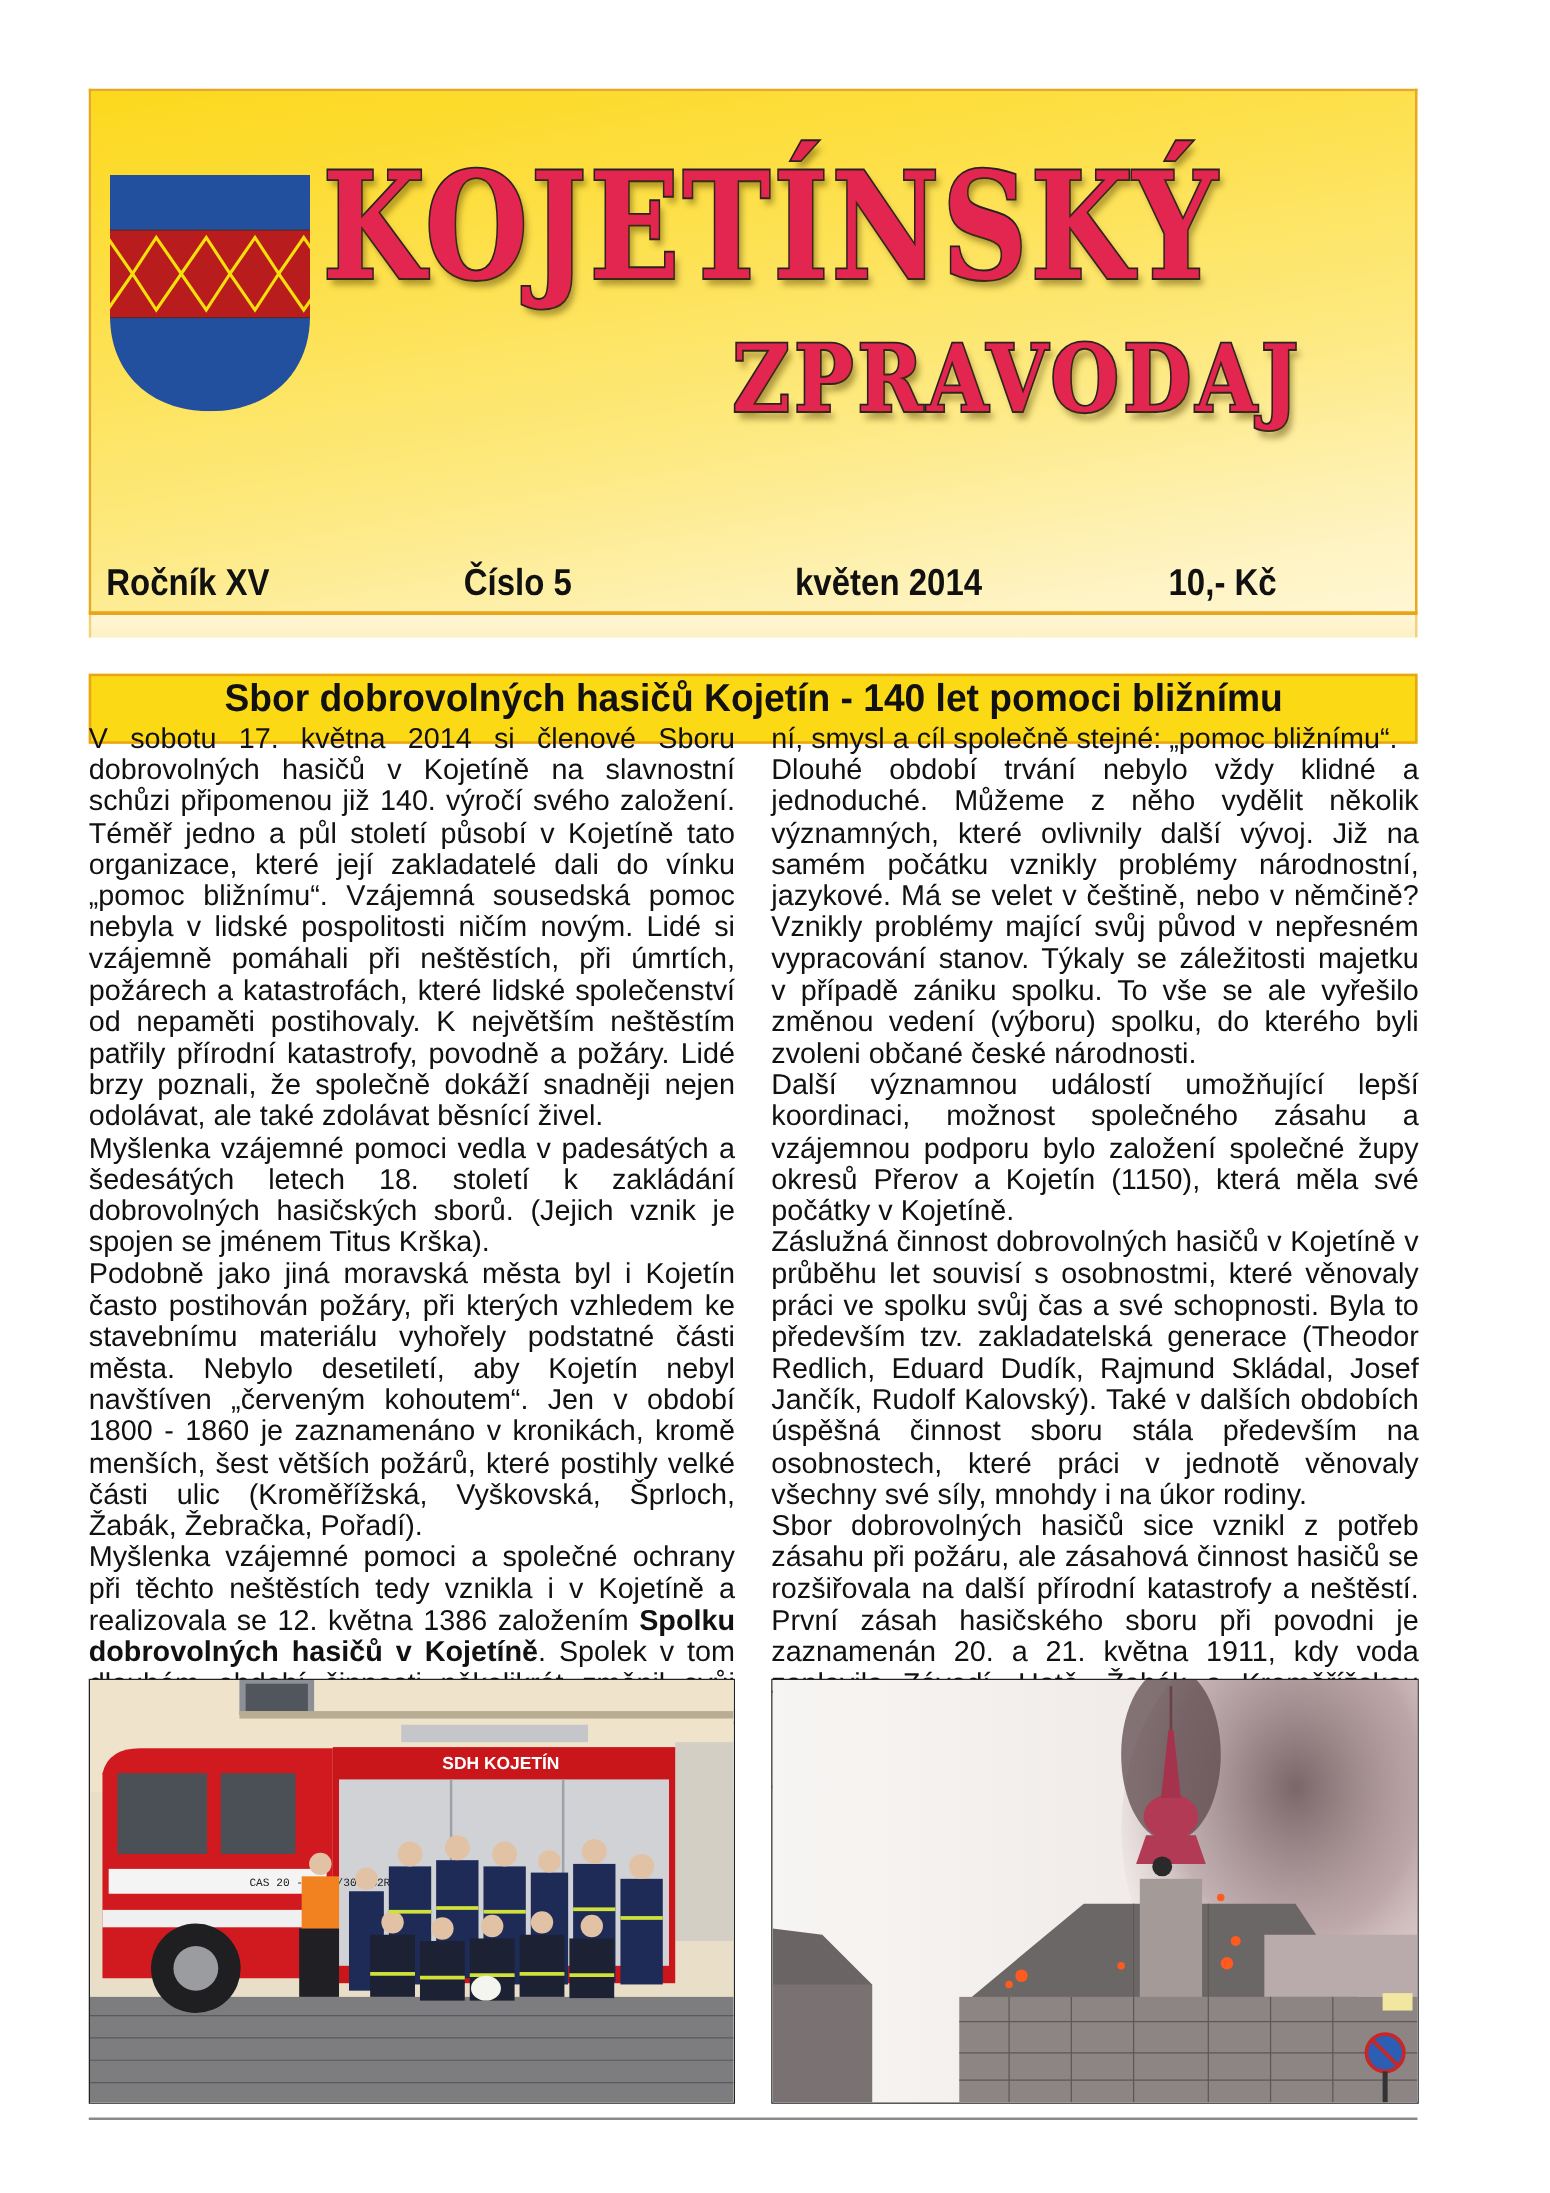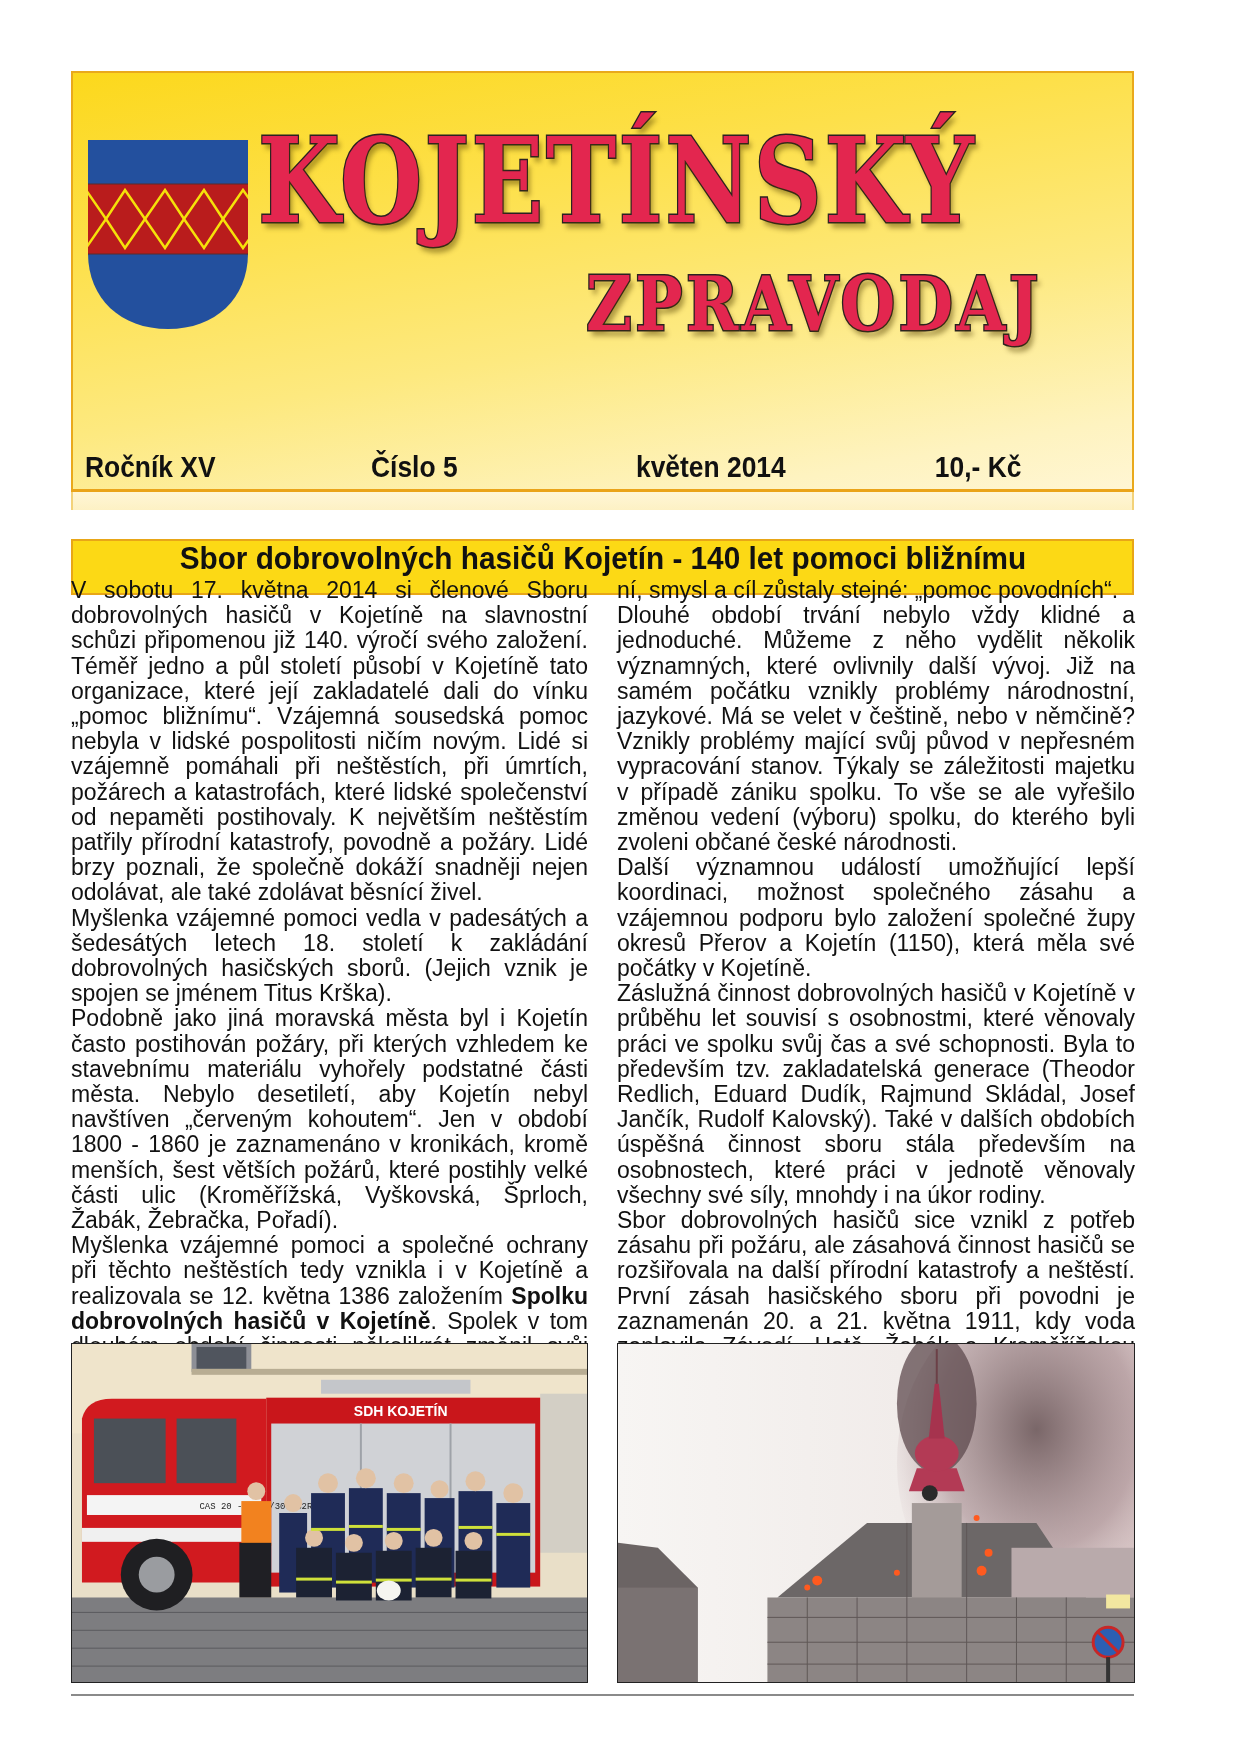--- a/index.html
+++ b/index.html
@@ -94,21 +94,21 @@
 </div>
 
 <div class="col col-left">
   <p>V sobotu 17. května 2014 si členové Sboru dobrovolných hasičů v Kojetíně na slavnostní schůzi připomenou již 140. výročí svého založení.  Téměř jedno a půl století působí v Kojetíně tato organizace, které její zakladatelé dali do vínku „pomoc bližnímu“. Vzájemná sousedská pomoc nebyla v lidské pospolitosti ničím novým. Lidé si vzájemně pomáhali při neštěstích, při úmrtích, požárech a katastrofách, které lidské společenství od nepaměti postihovaly. K největším neštěstím patřily přírodní katastrofy, povodně a požáry. Lidé brzy poznali, že společně dokáží  snadněji nejen odolávat, ale také zdolávat běsnící živel.</p>
   <p>Myšlenka vzájemné pomoci vedla v padesátých a šedesátých letech 18. století k zakládání dobrovolných hasičských sborů. (Jejich vznik je spojen se jménem Titus Krška).</p>
   <p>Podobně jako jiná moravská města byl i Kojetín často postihován požáry, při kterých vzhledem ke stavebnímu materiálu vyhořely podstatné části města. Nebylo desetiletí, aby Kojetín nebyl navštíven „červeným kohoutem“. Jen v období 1800 - 1860 je zaznamenáno v kronikách, kromě menších, šest větších požárů, které postihly velké  části ulic (Kroměřížská, Vyškovská, Šprloch, Žabák, Žebračka, Pořadí).</p>
   <p><span>Myšlenka vzájemné pomoci a společné ochrany při těchto neštěstích tedy vznikla i v Kojetíně a realizovala se 12. května 1386 založením </span><b>Spolku dobrovolných hasičů v Kojetíně</b><span>.  Spolek v tom dlouhém období činnosti několikrát změnil svůj název (Sbor dobrovolných hasičů v Kojetíně, Svaz požární ochrany…), ale základní poslá-</span></p>
 </div>
 
 <div class="col col-right">
-  <p>ní,  smysl a cíl zůstaly stejné: „pomoc povodních“.</p>
+  <p>ní,  smysl a cíl společně stejné: „pomoc bližnímu“.</p>
   <p>Dlouhé období trvání nebylo vždy klidné a jednoduché. Můžeme z něho vydělit několik významných,  které ovlivnily další vývoj. Již na samém počátku vznikly problémy národnostní, jazykové. Má se velet v češtině, nebo v němčině? Vznikly problémy mající svůj původ v nepřesném vypracování stanov. Týkaly se záležitosti majetku v případě zániku spolku. To vše se ale vyřešilo změnou vedení (výboru) spolku, do kterého byli zvoleni občané české národnosti.</p>
   <p>Další významnou událostí umožňující lepší koordinaci, možnost společného zásahu a vzájemnou podporu bylo založení společné župy okresů Přerov a Kojetín (1150), která měla své počátky v Kojetíně.</p>
   <p>Záslužná činnost dobrovolných hasičů v Kojetíně v průběhu let souvisí s osobnostmi, které věnovaly práci ve spolku svůj čas a své schopnosti. Byla to především tzv. zakladatelská generace (Theodor Redlich, Eduard Dudík, Rajmund Skládal, Josef Jančík, Rudolf Kalovský). Také v dalších obdobích úspěšná činnost  sboru stála především na osobnostech, které práci v jednotě věnovaly všechny své síly, mnohdy i na úkor rodiny.</p>
   <p>Sbor dobrovolných hasičů sice vznikl z potřeb zásahu při požáru, ale zásahová činnost hasičů se  rozšiřovala na další přírodní  katastrofy a neštěstí. První zásah hasičského sboru při povodni je zaznamenán 20. a 21. května 1911, kdy voda zaplavila Závodí, Hatě, Žabák a Kroměřížskou ulici. Následovala pak další pomoc při povodních, např. v roce 1940, 1947, 1985, 1997,  2002, 2006, 2010.</p>
 </div>
 
 <div class="photo photo-left">
   <svg viewBox="0 0 517 340" preserveAspectRatio="none">
     <rect x="0" y="0" width="517" height="340" fill="#e9dfc8"></rect>
     <rect x="0" y="0" width="517" height="90" fill="#efe4cb"></rect>

